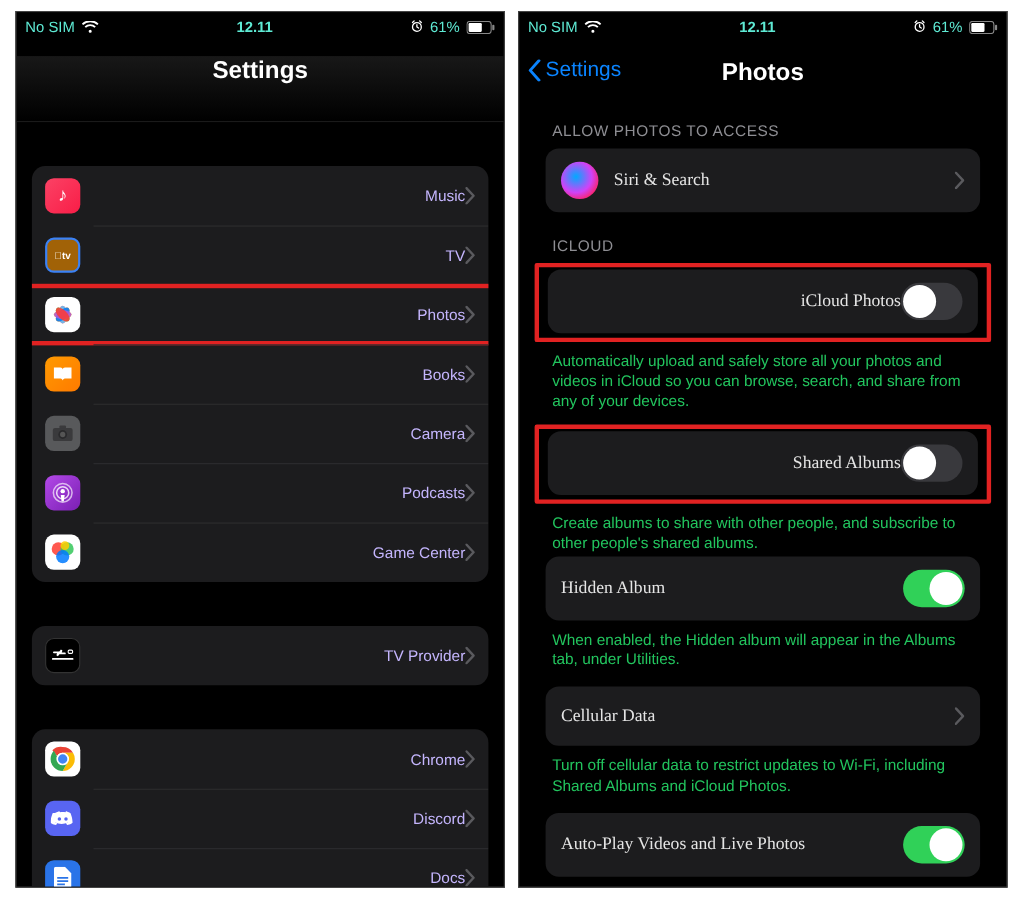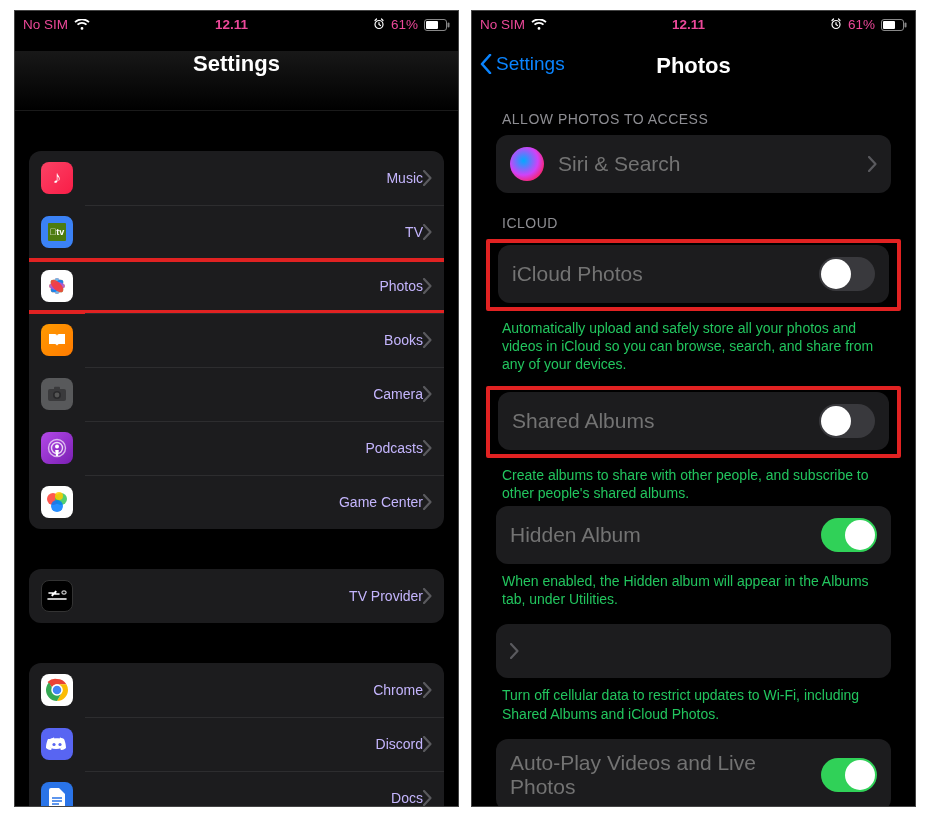--- a/index.html
+++ b/index.html
@@ -10,21 +10,21 @@
     padding: 10px 6px;
     font-family: -apple-system, "Helvetica Neue", Helvetica, sans-serif;
     color: #fff;
     width: 930px;
   }
   .phone { width: 445px; height: 797px; background: #000; position: relative; overflow: hidden; border: 1px solid #444; }
   .gap { width: 12px; }
 
   .status-bar {
     display:flex; align-items:center; justify-content: space-between;
-    padding: 4px 8px 0 8px; height: 22px; font-size: 13.5px; font-weight:400; color:#ec4899;
+    padding: 4px 8px 0 8px; height: 22px; font-size: 13.5px; font-weight:400; color:#5eead4;
   }
   .status-left, .status-right { display:flex; align-items:center; gap:6px; }
   .status-time { font-weight:600; }
 
   .nav-row { position:relative; height: 60px; }
   .nav-title-big { text-align:center; font-size:22px; font-weight:700; margin-top:18px; color:#fff;}
   .nav-back { position:absolute; left:8px; top:20px; display:flex; align-items:center; gap:4px; font-size:19px; color:#0a84ff; }
   .nav-title-small { text-align:center; font-size:22px; font-weight:700; padding-top:20px;}
 
   .nav-gradient {
@@ -47,36 +47,36 @@
   .row .label { font-size:14px; flex:1; color:#c4b5fd;text-align:right; }
   .chev { color:#5a5a5e; }
 
   .section-header { color:#8e8e93; font-size:14px; letter-spacing:.5px; text-transform:uppercase; margin:22px 30px 8px 30px; }
   .footer-text { color:#22c55e; font-size:14px; margin:8px 30px 4px 30px; line-height:1.3em; }
 
   .grp2 { margin: 0 24px; background:#1c1c1e; border-radius:12px; overflow:hidden; }
   .row2 {
     display:flex; align-items:center; min-height:54px; padding:12px 14px; position:relative;
   }
-  .row2 .label { font-size:21px; flex:1; color:#737373; }
+  .row2 .label { font-size:16px; flex:1; color:#e5e5e5;font-family:Liberation Serif, serif; }
   .toggle { width:56px; height:34px; border-radius:17px; background:#39393d; position:relative; }
   .toggle .knob { width:30px; height:30px; border-radius:15px; background:#fff; position:absolute; top:2px; left:2px; }
   .toggle.on { background:#30d158; }
   .toggle.on .knob { left:24px; }
   .highlight-row { position:relative; }
   .highlight-row::after {
     content:""; position:absolute; left:-14px; right:-14px; top:-1px; bottom:-1px;
     border:4px solid #e12222; pointer-events:none;
   }
   .highlight-wrap { border:4px solid #e12222; margin: 6px 14px 4px 14px; border-radius:2px; padding:2px 8px 4px 8px; }
-  .highlight-wrap .grp2 { margin:0; }
+  .highlight-wrap .grp2 { margin:0;text-align:right; }
 
   
   .ic-music { background: linear-gradient(135deg,#fb4265,#f91d47); color:#fff;}
-  .ic-tv    { background:#4d7c0f; border:7px solid #3b82f6; color:#fff;}
+  .ic-tv    { background:#a16207; border:2px solid #3b82f6; color:#fff;}
   .ic-photos{ background:#fff; }
   .ic-camera{ background:#58595b; color:#fff;}
   .ic-books { background:linear-gradient(135deg,#ff9a00,#ff7a00); color:#fff;}
   .ic-pod   { background:linear-gradient(135deg,#b349e8,#7a1fb3); color:#fff;}
   .ic-gc    { background:#fff;}
   .ic-tvp   { background:#000; border:1px solid #333; color:#fff;}
   .ic-chrome{ background:#fff;}
   .ic-discord{background:#5865f2; color:#fff;}
   .ic-docs  { background:#2a74e8; color:#fff;}
   .ic-siri  { background:radial-gradient(circle at 40% 40%,#0af 0%,#d042f8 50%,#ff1f5a 80%,#000 100%); border-radius:50%;}
@@ -385,20 +385,21 @@
       <div class="label">Hidden Album</div>
       <div class="toggle on">
           <div class="knob"></div>
         </div>
     </div>
   </div>
   <div class="footer-text">When enabled, the Hidden album will appear in the Albums tab, under Utilities.</div>
 
   <div class="grp2" style="margin-top:16px">
     <div class="row2">
+      <div class="label">Cellular Data</div>
       <span class="chev">
           <svg width="9" height="16" viewBox="0 0 9 16">
             <path d="M1 1l6.5 7L1 15" stroke="#5a5a5e" stroke-width="2.2" fill="none" stroke-linecap="round" stroke-linejoin="round"></path>
           </svg>
         </span>
     </div>
   </div>
   <div class="footer-text">Turn off cellular data to restrict updates to Wi-Fi, including Shared Albums and iCloud Photos.</div>
 
   <div class="grp2" style="margin-top:16px">

